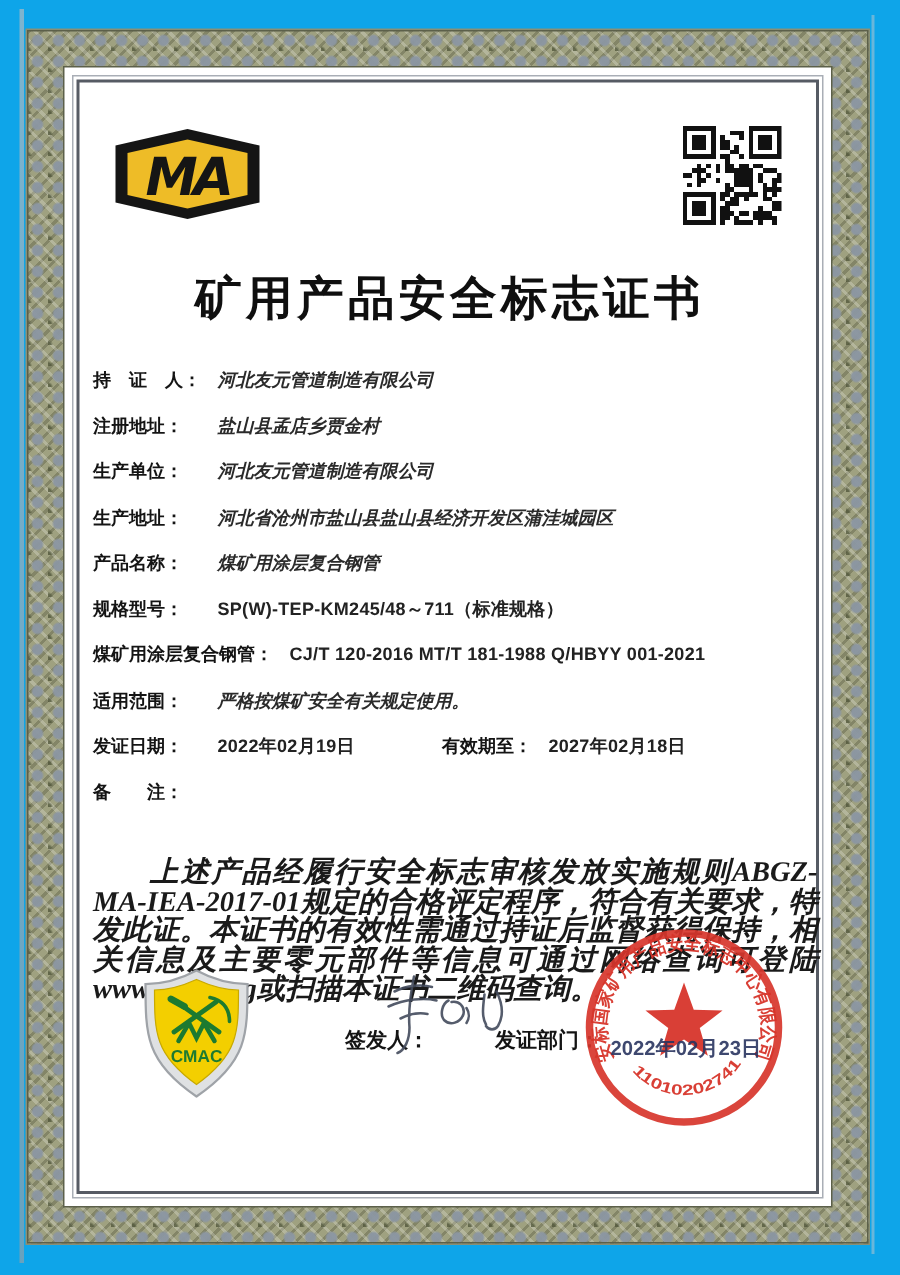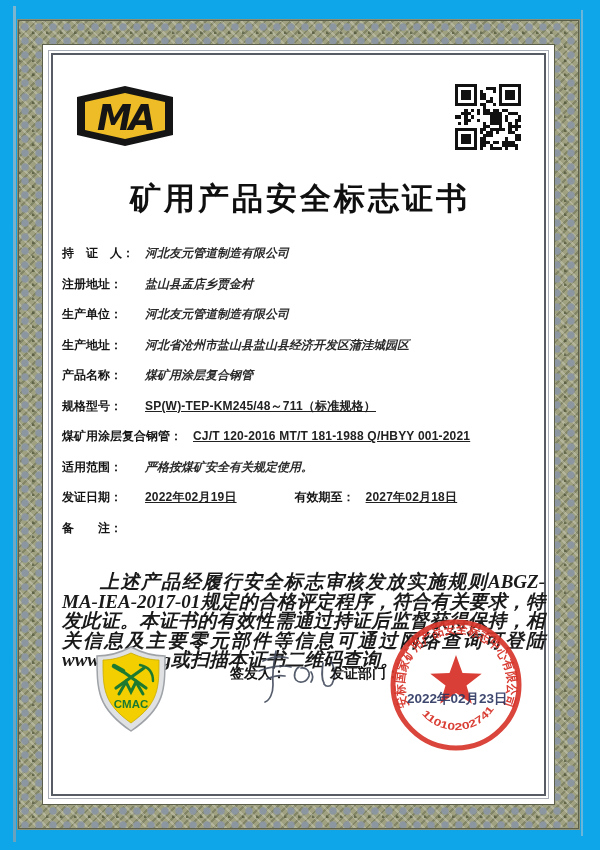--- a/index.html
+++ b/index.html
@@ -41,32 +41,32 @@
   
   .cert-title{position:absolute;left:0;right:0;top:178px;text-align:center;
     font-family:"Liberation Serif","DejaVu Serif",serif;
     font-size:31px;font-weight:bold;letter-spacing:3px;color:#0f0f0f;}
   
   .fields{position:absolute;left:62px;top:243px;right:44px;font-size:12px;}
   .field-row{display:flex;align-items:baseline;margin-bottom:10.5px;line-height:20px;white-space:nowrap;}
   .flabel{font-weight:bold;color:#141414;flex:0 0 auto;min-width:72px;}
   .fvalue{margin-left:11px;}
   .kai{font-family:"Liberation Serif","DejaVu Serif",serif;font-style:italic;font-weight:600;color:#2b2b2b;}
-  .hei{font-weight:bold;color:#222;letter-spacing:.2px;text-decoration:underline;}
+  .hei{font-weight:bold;color:#222;letter-spacing:.2px;}
   .date-row{margin-top:4px;}
   .date-row .pair2{margin-left:46px;text-align:right;}
   .remark-row{margin-top:5px;}
   
   .statement{position:absolute;left:62px;right:55px;top:552px;
     font-family:"Liberation Serif","DejaVu Serif",serif;font-style:italic;
     font-size:19px;font-weight:bold;line-height:19.5px;color:#1a1a1a;
     text-indent:2em;text-align:justify;margin-top:20px;}
   
   .cmac-logo{position:absolute;left:92px;top:644px;width:78px;height:100px;}
-  .signer-label,.issuer-label{position:absolute;font-size:14px;font-weight:bold;color:#141414;white-space:nowrap;}
+  .signer-label,.issuer-label{position:absolute;font-size:14px;font-weight:bold;color:#141414;white-space:nowrap;margin-top:20px;}
   .signer-label{left:230px;top:665px;}
   .issuer-label{left:330px;top:665px;}
   .signature{position:absolute;left:243px;top:645px;width:110px;height:60px;}
   .seal{position:absolute;left:386px;top:614px;width:140px;height:142px;}
 </style>
 </head>
 <body>
 
 <div class="page">
   <div class="edge-left"></div>

